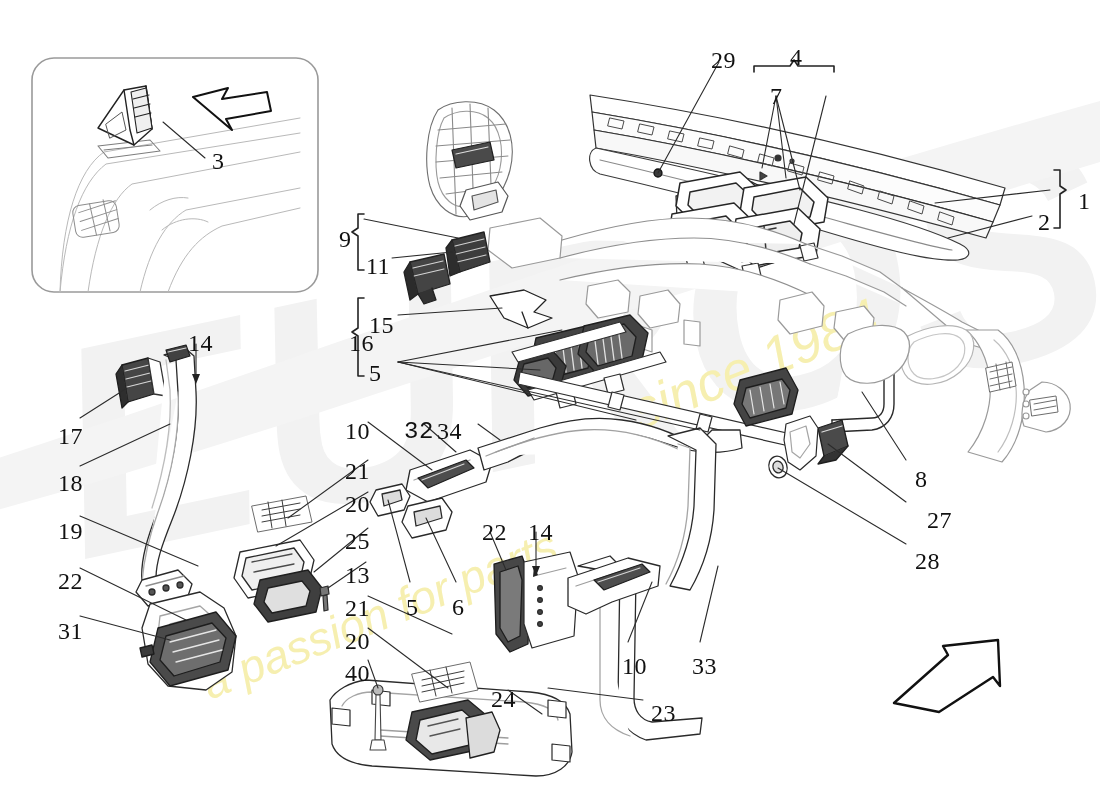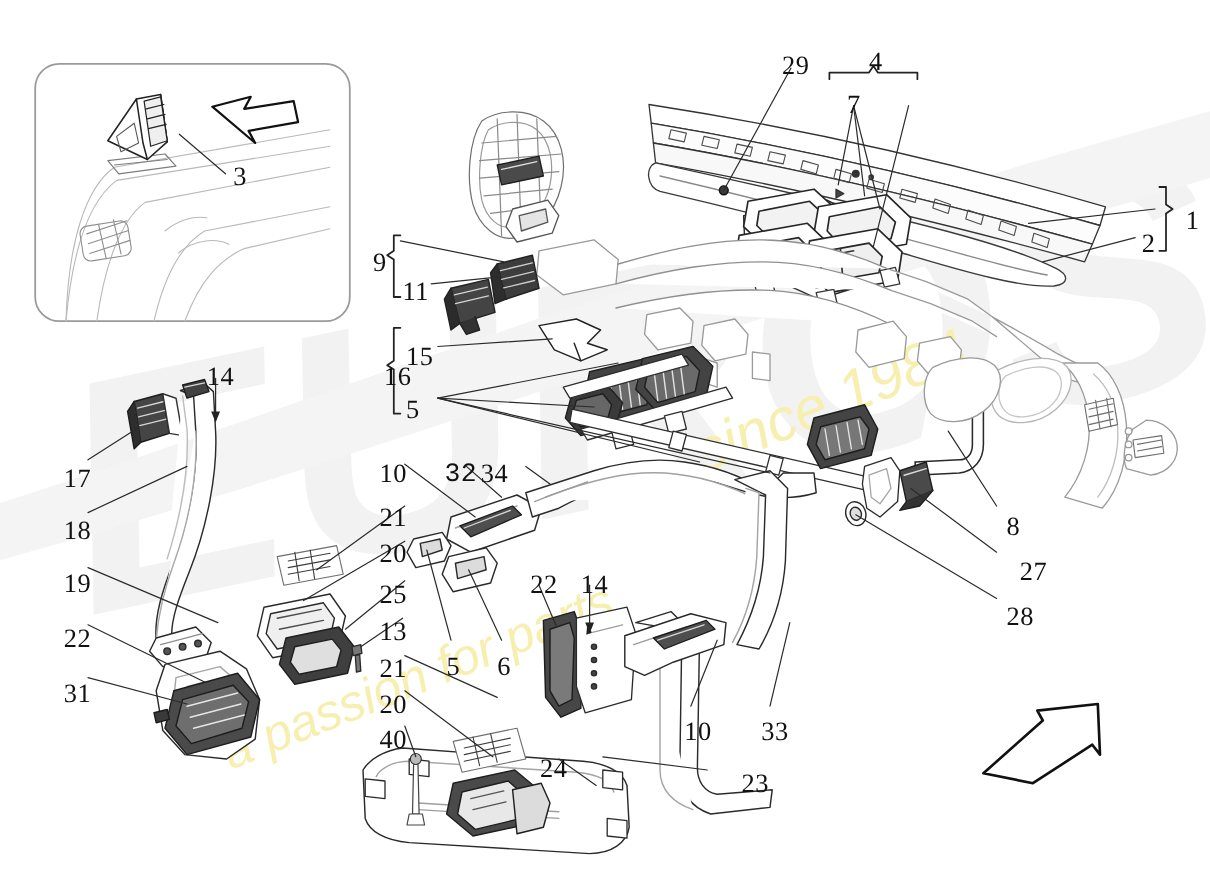--- a/index.html
+++ b/index.html
@@ -580,21 +580,21 @@
       <div class="cal" style="left: 345px; top: 528px;">25</div>
       <div class="cal" style="left: 345px; top: 562px;">13</div>
       <div class="cal" style="left: 345px; top: 595px;">21</div>
       <div class="cal" style="left: 345px; top: 628px;">20</div>
       <div class="cal" style="left: 345px; top: 660px;">40</div>
       <div class="cal" style="left: 406px; top: 594px;">5</div>
       <div class="cal" style="left: 452px; top: 594px;">6</div>
       <div class="cal" style="left: 482px; top: 519px; text-align: center;">22</div>
       <div class="cal" style="left: 528px; top: 519px;">14</div>
       <div class="cal" style="left: 491px; top: 686px;">24</div>
-      <div class="cal" style="left: 674px; top: 700px;">23</div>
+      <div class="cal" style="left: 651px; top: 700px;">23</div>
       <div class="cal" style="left: 622px; top: 653px;">10</div>
       <div class="cal" style="left: 692px; top: 653px;">33</div>
       <div class="cal" style="left: 915px; top: 466px;">8</div>
       <div class="cal" style="left: 915px; top: 507px; margin-left: 12px;">27</div>
       <div class="cal" style="left: 915px; top: 548px;">28</div>
     </div>
 
 </div>
 
 </body></html>

